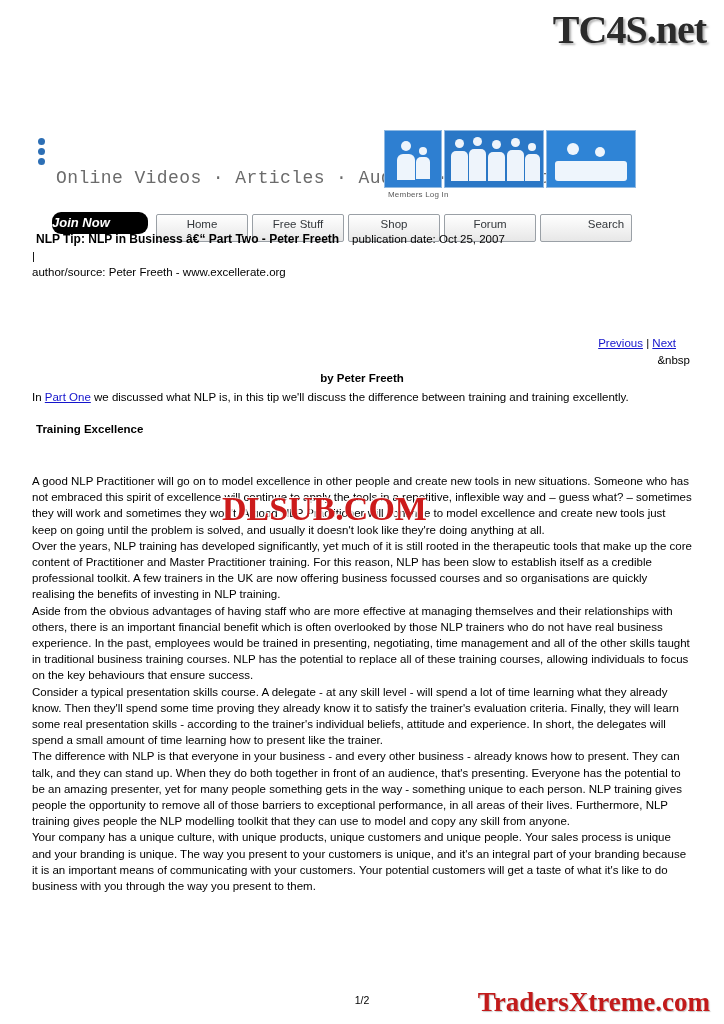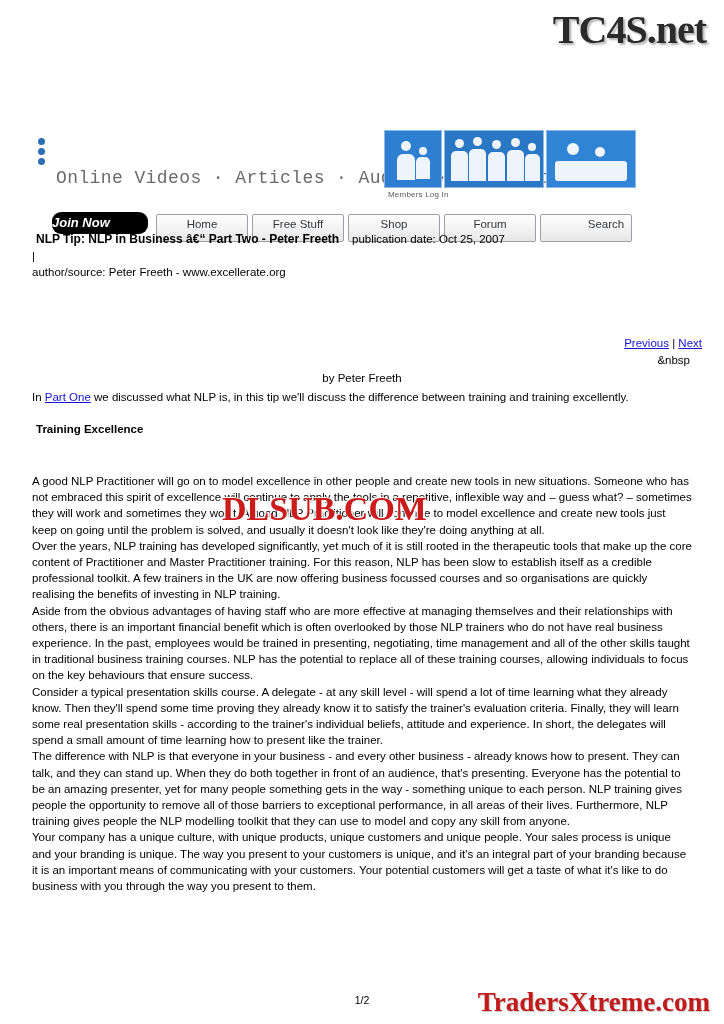--- a/index.html
+++ b/index.html
@@ -184,21 +184,21 @@
     position: absolute;
     top: 266px;
     left: 32px;
     font-size: 11.5px;
   }
 
   
   .prevnext {
     position: absolute;
     top: 337px;
-    right: 22px;
+    right: 48px;
     font-size: 11.5px;
     text-align: right;
   }
   .prevnext a {
     color: #1414cc;
     text-decoration: underline;
     cursor: pointer;
   }
   .prevnext .sep { color: #000; }
   .nbsp-row {
@@ -210,21 +210,21 @@
   }
 
   
   .byline {
     position: absolute;
     top: 372px;
     left: 0;
     width: 724px;
     text-align: center;
     font-size: 11.5px;
-    font-weight: normal;
+    font-weight: bold;
   }
   .intro {
     position: absolute;
     top: 389px;
     left: 32px;
     width: 660px;
     font-size: 11.5px;
     line-height: 16px;
   }
   .intro a {

